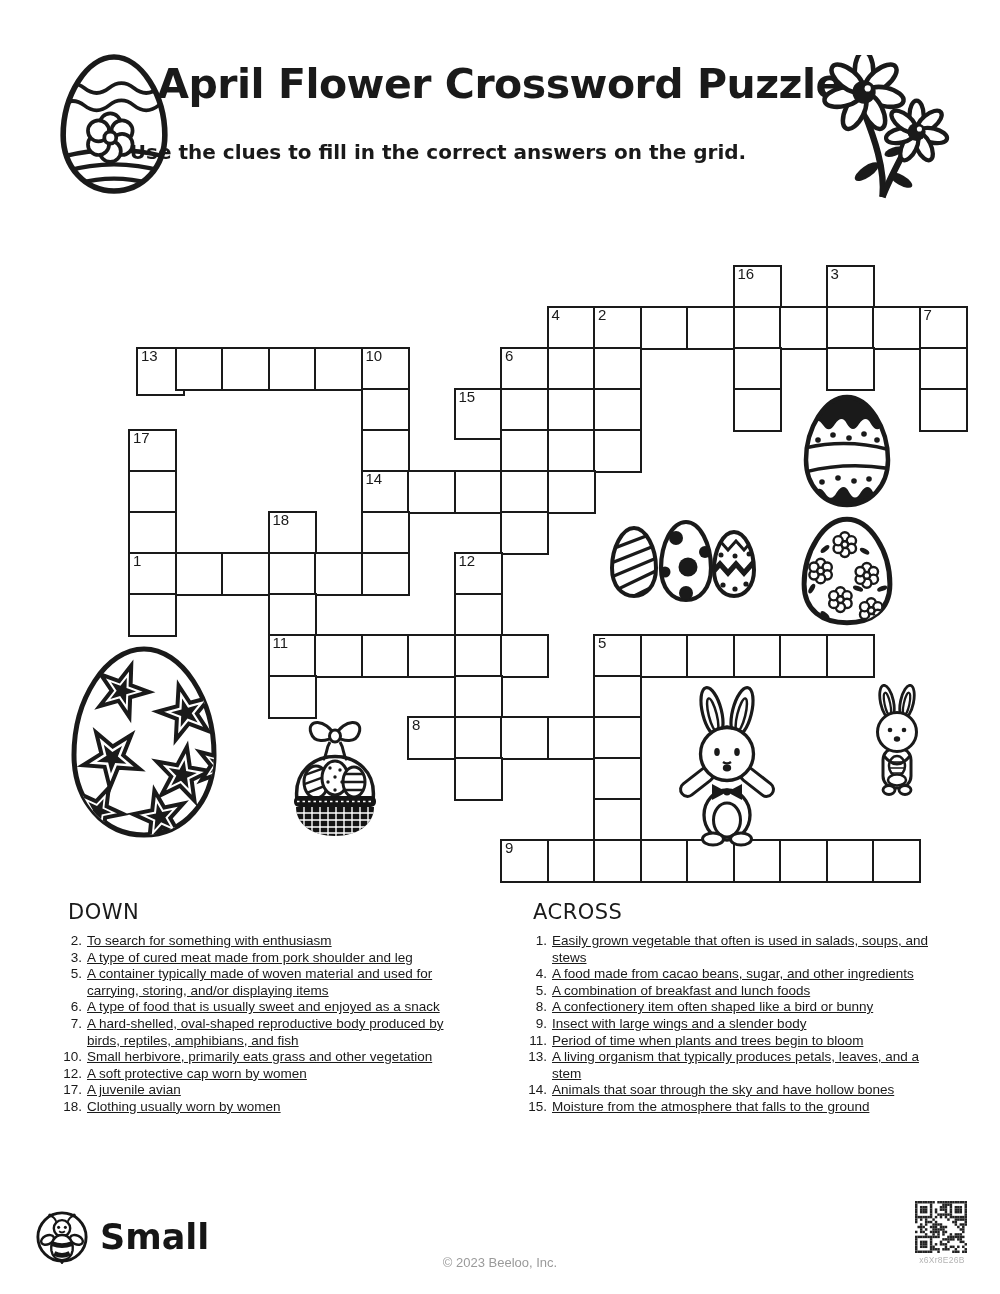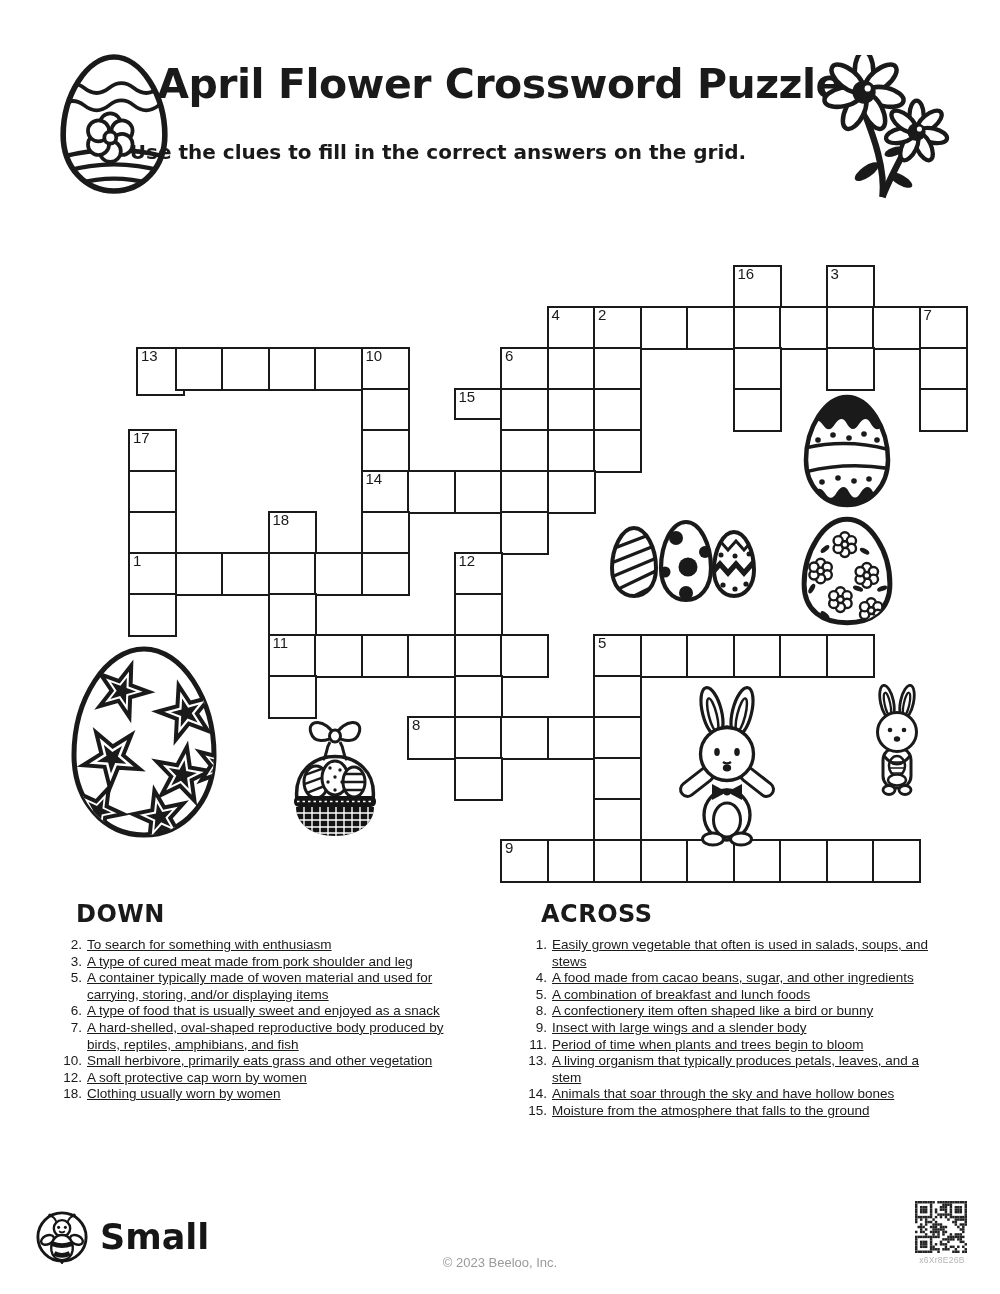--- a/index.html
+++ b/index.html
@@ -9,21 +9,21 @@
   
   .title{top:60px;left:0;width:1000px;text-align:center;font-size:41px;font-weight:700;letter-spacing:-0.5px;}
   .subtitle{top:140px;left:0;width:876px;text-align:center;font-size:20px;font-weight:700;}
   
   #grid{left:128px;top:265px;width:840px;height:618px;}
   .cell{position:absolute;box-sizing:border-box;border:2.5px solid #1a1a1a;background:#fff;}
   .cellnum{position:absolute;top:0px;left:3px;font-size:15px;line-height:14px;
            font-family:"Liberation Sans",sans-serif;color:#1a1a1a;}
   
   .clues-col{width:420px;}
-  .clues-heading{margin:0 0 9px 20px;font-size:24px;font-weight:700;letter-spacing:0.5px;}
+  .clues-heading{margin:0 0 9px 12px;font-size:21px;font-weight:400;letter-spacing:0.5px;}
   .clue{display:flex;font-size:13.5px;line-height:16.6px;font-family:"Liberation Sans",sans-serif;}
   .clue-num{flex:0 0 26px;text-align:right;padding-right:5px;white-space:nowrap;}
   .clue-text{flex:0 1 auto;max-width:382px;text-decoration:underline;}
   
   .logo{left:35px;top:1210px;display:flex;align-items:center;}
   .brand{font-size:35px;font-weight:700;margin-left:11px;letter-spacing:0px;color:#161616;}
   .copyright{left:0;top:1255px;width:1000px;text-align:center;font-size:13px;color:#9a9a9a;
              font-family:"Liberation Sans",sans-serif;}
   .qr-wrap{left:915px;top:1201px;width:54px;text-align:center;}
   .qr-text{font-size:8.5px;color:#b5b5b5;margin-top:2px;letter-spacing:0.3px;
@@ -137,21 +137,21 @@
     </div>
     <div class="cell" style="left: 372px; top: 82px; width: 49px; height: 43.5px;">
       <span class="cellnum">6</span>
     </div>
     <div class="cell" style="left: 418.5px; top: 82px; width: 49px; height: 43.5px;"></div>
     <div class="cell" style="left: 465px; top: 82px; width: 49px; height: 43.5px;"></div>
     <div class="cell" style="left: 604.5px; top: 82px; width: 49px; height: 43.5px;"></div>
     <div class="cell" style="left: 697.5px; top: 82px; width: 49px; height: 43.5px;"></div>
     <div class="cell" style="left: 790.5px; top: 82px; width: 49px; height: 43.5px;"></div>
     <div class="cell" style="left: 232.5px; top: 123px; width: 49px; height: 43.5px;"></div>
-    <div class="cell" style="left: 325.5px; top: 123px; width: 49px; height: 32px;">
+    <div class="cell" style="left: 325.5px; top: 123px; width: 49px; height: 52px;">
       <span class="cellnum">15</span>
     </div>
     <div class="cell" style="left: 372px; top: 123px; width: 49px; height: 43.5px;"></div>
     <div class="cell" style="left: 418.5px; top: 123px; width: 49px; height: 43.5px;"></div>
     <div class="cell" style="left: 465px; top: 123px; width: 49px; height: 43.5px;"></div>
     <div class="cell" style="left: 604.5px; top: 123px; width: 49px; height: 43.5px;"></div>
     <div class="cell" style="left: 790.5px; top: 123px; width: 49px; height: 43.5px;"></div>
     <div class="cell" style="left: 0px; top: 164px; width: 49px; height: 43.5px;">
       <span class="cellnum">17</span>
     </div>
@@ -557,20 +557,24 @@
         <span class="clue-num">7.</span>
         <span class="clue-text">A hard-shelled, oval-shaped reproductive body produced by birds, reptiles, amphibians, and fish</span>
       </div>
       <div class="clue">
         <span class="clue-num">10.</span>
         <span class="clue-text">Small herbivore, primarily eats grass and other vegetation</span>
       </div>
       <div class="clue">
         <span class="clue-num">12.</span>
         <span class="clue-text">A soft protective cap worn by women</span>
+      </div>
+      <div class="clue">
+        <span class="clue-num">17.</span>
+        <span class="clue-text">A juvenile avian</span>
       </div>
       <div class="clue">
         <span class="clue-num">18.</span>
         <span class="clue-text">Clothing usually worn by women</span>
       </div>
     </div>
 </div>
 
 <div class="abs clues-col" style="left:521px;top:900px">
   <h2 class="clues-heading">ACROSS</h2>

